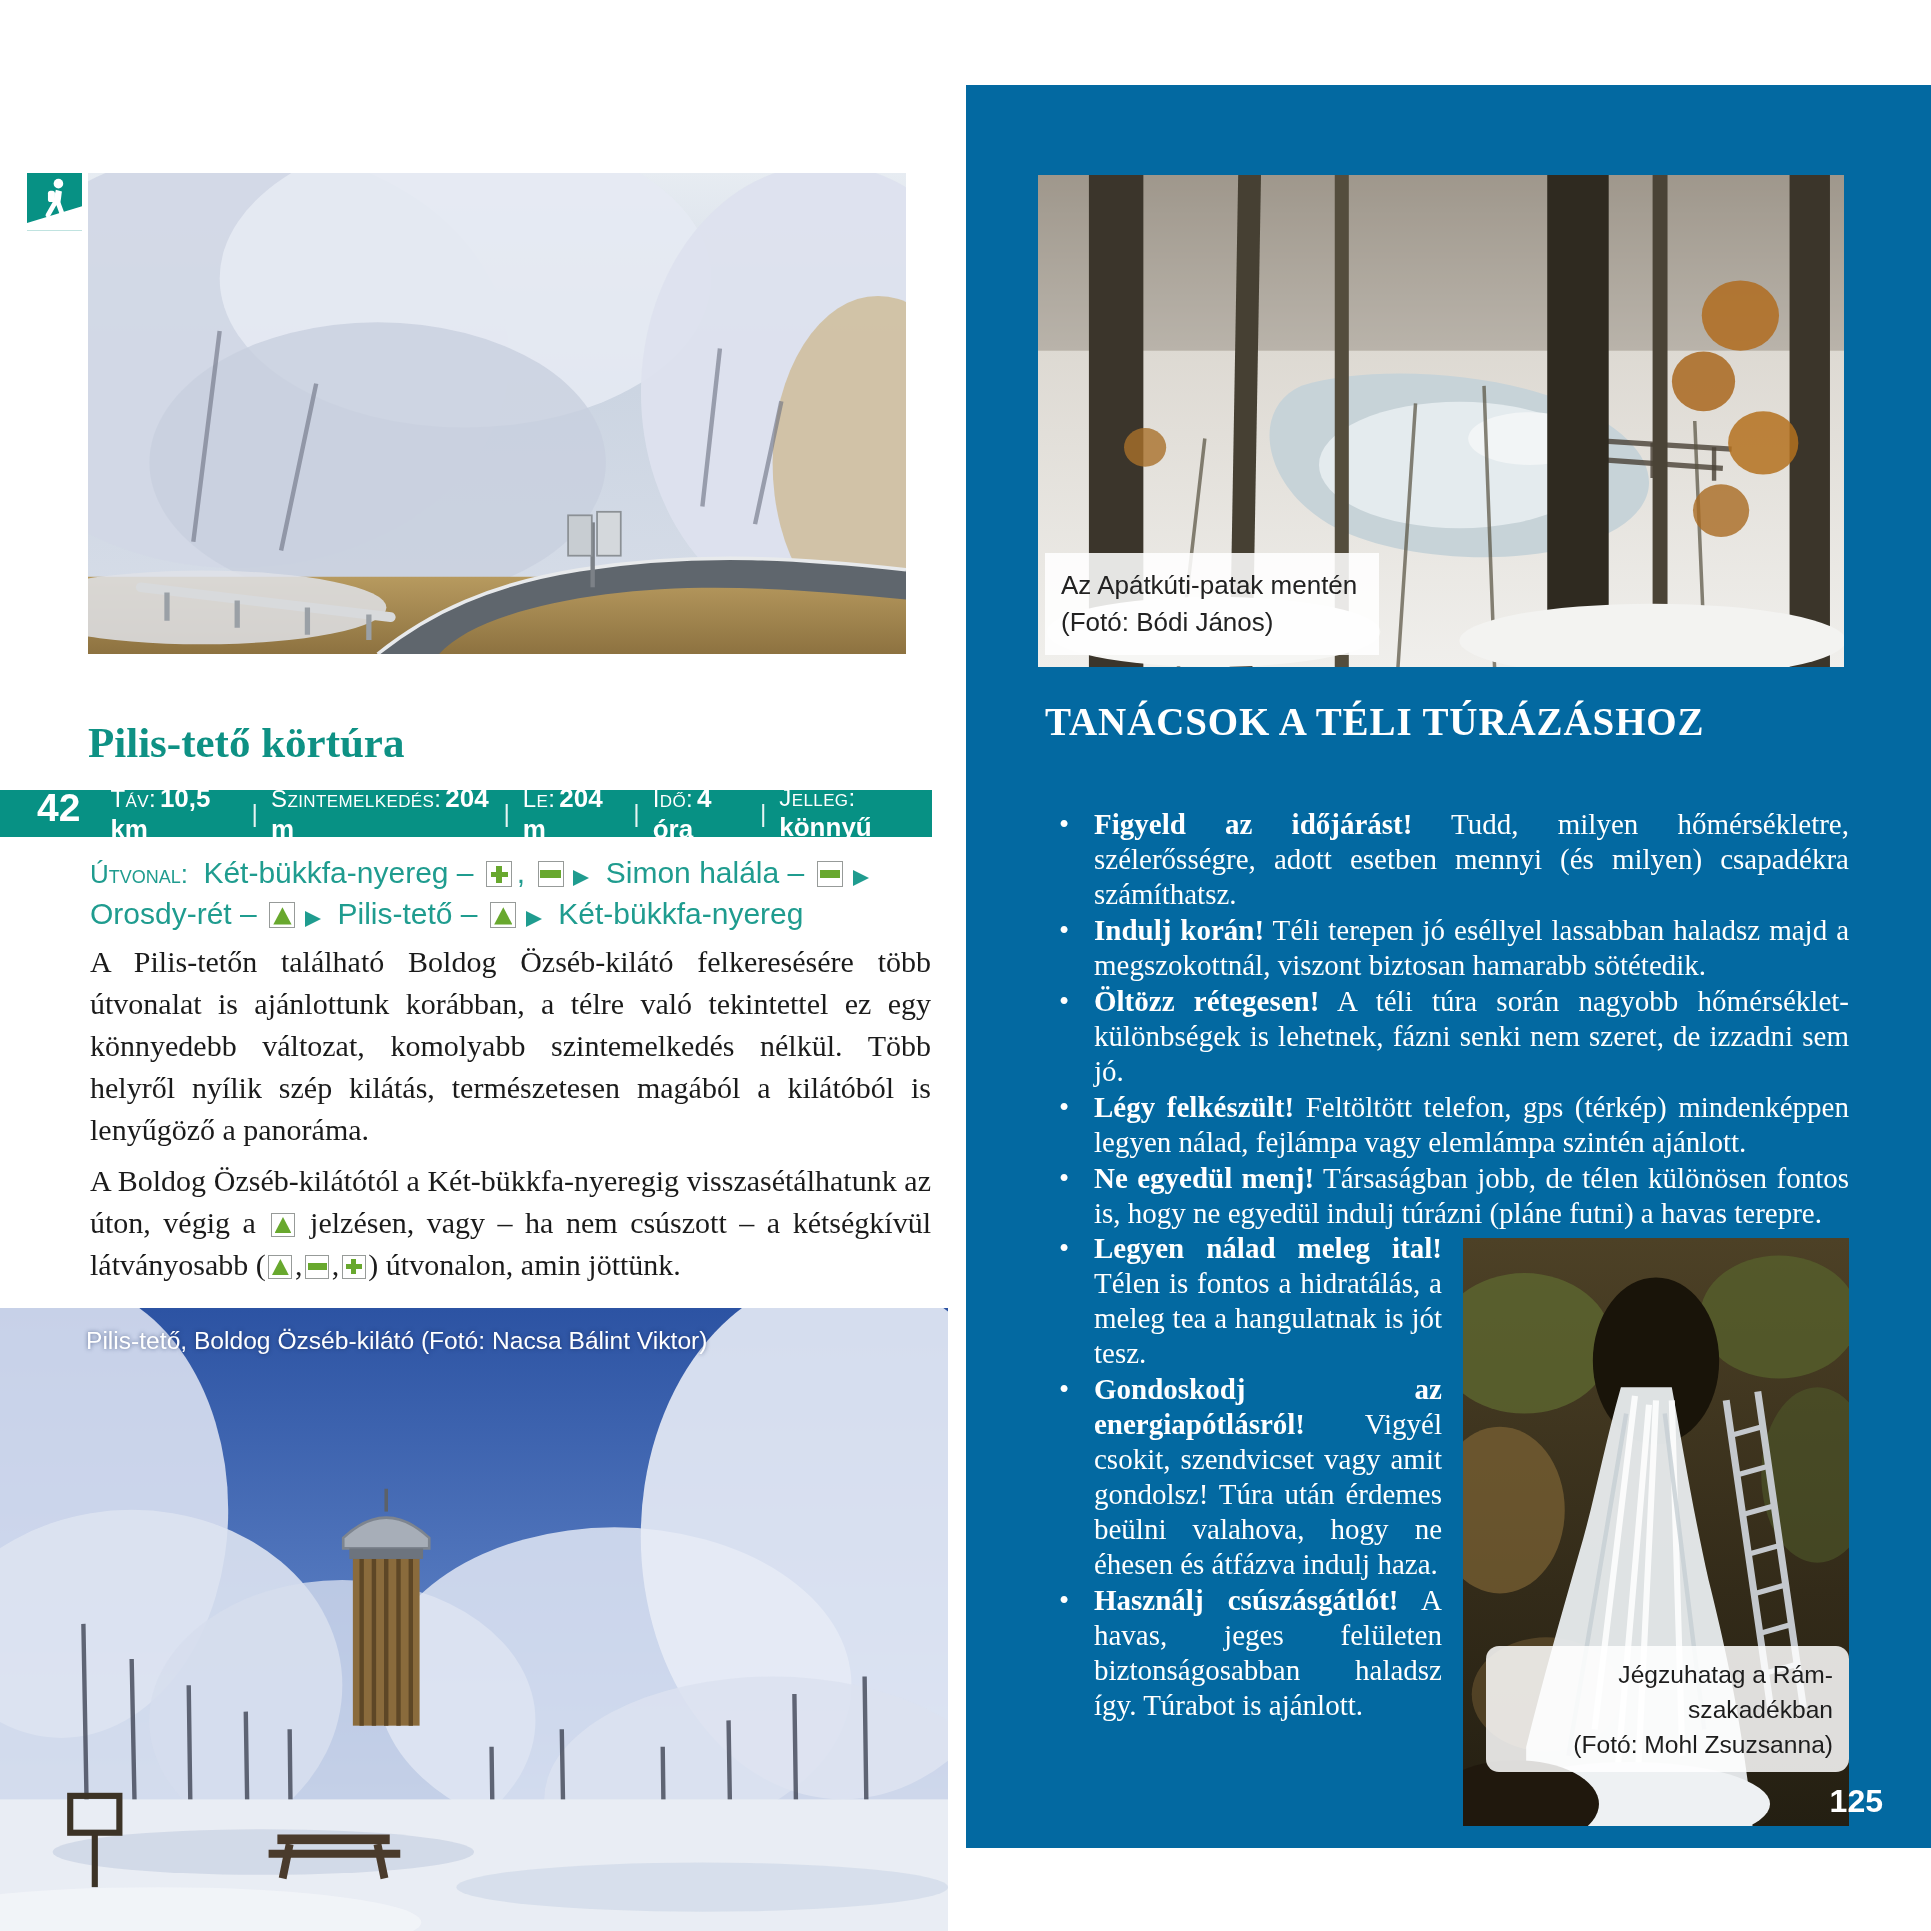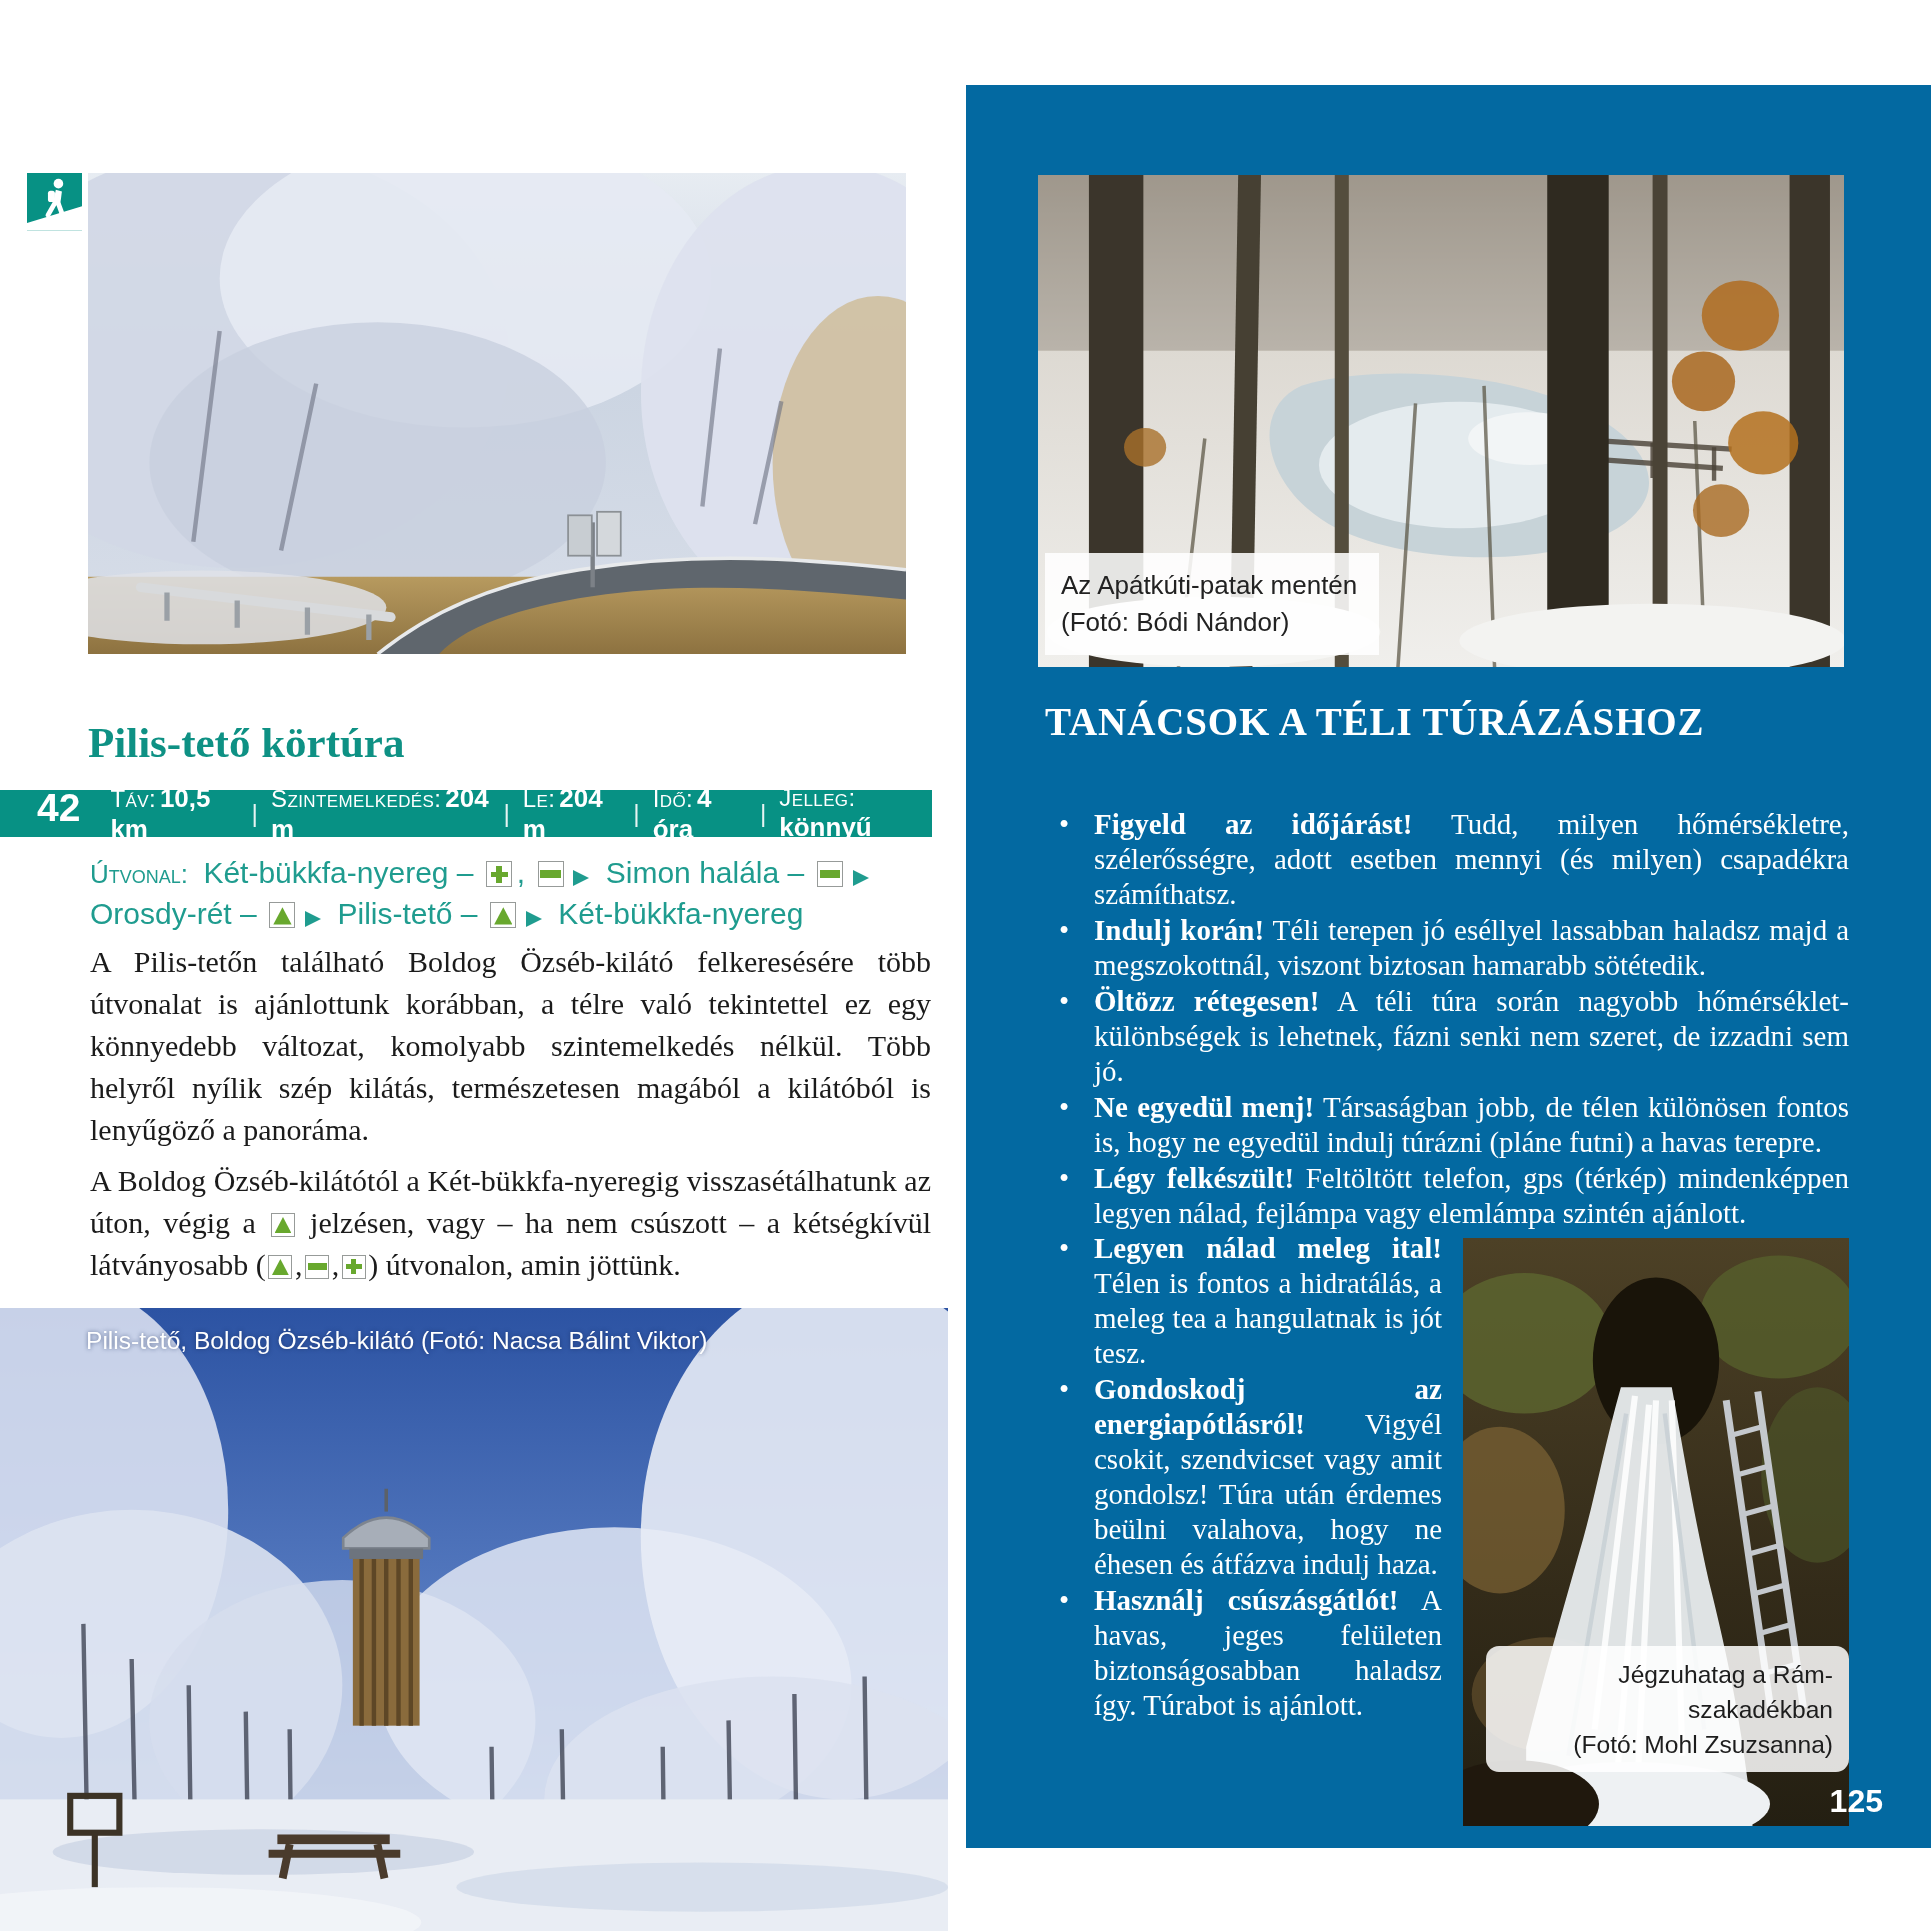--- a/index.html
+++ b/index.html
@@ -203,32 +203,32 @@
         <ellipse cx="800" cy="160" rx="44" ry="40" fill="#b06c20" opacity="0.85"></ellipse>
         <ellipse cx="758" cy="235" rx="36" ry="34" fill="#a9671e" opacity="0.85"></ellipse>
         <ellipse cx="826" cy="305" rx="40" ry="36" fill="#b4711f" opacity="0.85"></ellipse>
         <ellipse cx="778" cy="382" rx="32" ry="30" fill="#a96a22" opacity="0.8"></ellipse>
         <ellipse cx="122" cy="310" rx="24" ry="22" fill="#a9712a" opacity="0.8"></ellipse>
         <ellipse cx="200" cy="520" rx="190" ry="40" fill="#f6f6f4"></ellipse>
         <ellipse cx="700" cy="530" rx="220" ry="42" fill="#f3f3f1"></ellipse>
       </svg>
       <div class="capbox">
         <div>Az Apátkúti-patak mentén</div>
-        <div>(Fotó: Bódi Nándor)</div>
+        <div>(Fotó: Bódi János)</div>
       </div>
     </div>
 
     <h2>TANÁCSOK A TÉLI TÚRÁZÁSHOZ</h2>
 
     <div class="tips">
       <div class="tip"><span class="bullet">•</span><b>Figyeld az időjárást!</b><span> Tudd, milyen hőmérsékletre, szélerősségre, adott esetben mennyi (és milyen) csapadékra számíthatsz.</span></div>
       <div class="tip"><span class="bullet">•</span><b>Indulj korán!</b><span> Téli terepen jó eséllyel lassabban haladsz majd a megszokottnál, viszont biztosan hamarabb sötétedik.</span></div>
       <div class="tip"><span class="bullet">•</span><b>Öltözz rétegesen!</b><span> A téli túra során nagyobb hőmérséklet-különbségek is lehetnek, fázni senki nem szeret, de izzadni sem jó.</span></div>
+      <div class="tip"><span class="bullet">•</span><b>Légy felkészült!</b><span> Feltöltött telefon, gps (térkép) mindenképpen legyen nálad, fejlámpa vagy elemlámpa szintén ajánlott.</span></div>
       <div class="tip"><span class="bullet">•</span><b>Ne egyedül menj!</b><span> Társaságban jobb, de télen különösen fontos is, hogy ne egyedül indulj túrázni (pláne futni) a havas terepre.</span></div>
-      <div class="tip"><span class="bullet">•</span><b>Légy felkészült!</b><span> Feltöltött telefon, gps (térkép) mindenképpen legyen nálad, fejlámpa vagy elemlámpa szintén ajánlott.</span></div>
 
       <div class="inset">
         <svg viewBox="0 0 440 670" preserveAspectRatio="none">
           <ellipse cx="70" cy="120" rx="100" ry="80" fill="#5c662f" opacity="0.8"></ellipse>
           <ellipse cx="360" cy="90" rx="90" ry="70" fill="#57612c" opacity="0.75"></ellipse>
           <ellipse cx="404" cy="270" rx="64" ry="100" fill="#4e5829" opacity="0.6"></ellipse>
           <ellipse cx="42" cy="310" rx="74" ry="95" fill="#7d6434" opacity="0.7"></ellipse>
           <ellipse cx="95" cy="520" rx="85" ry="65" fill="#6b5530" opacity="0.6"></ellipse>
           <ellipse cx="220" cy="140" rx="72" ry="95" fill="#191409"></ellipse>
           <path d="M180,170 C160,240 150,300 132,360 C112,430 92,500 72,580 L72,670 L330,670 C320,560 300,470 280,390 C262,310 250,235 238,170 Z" fill="#e9edef" opacity="0.95"></path>

